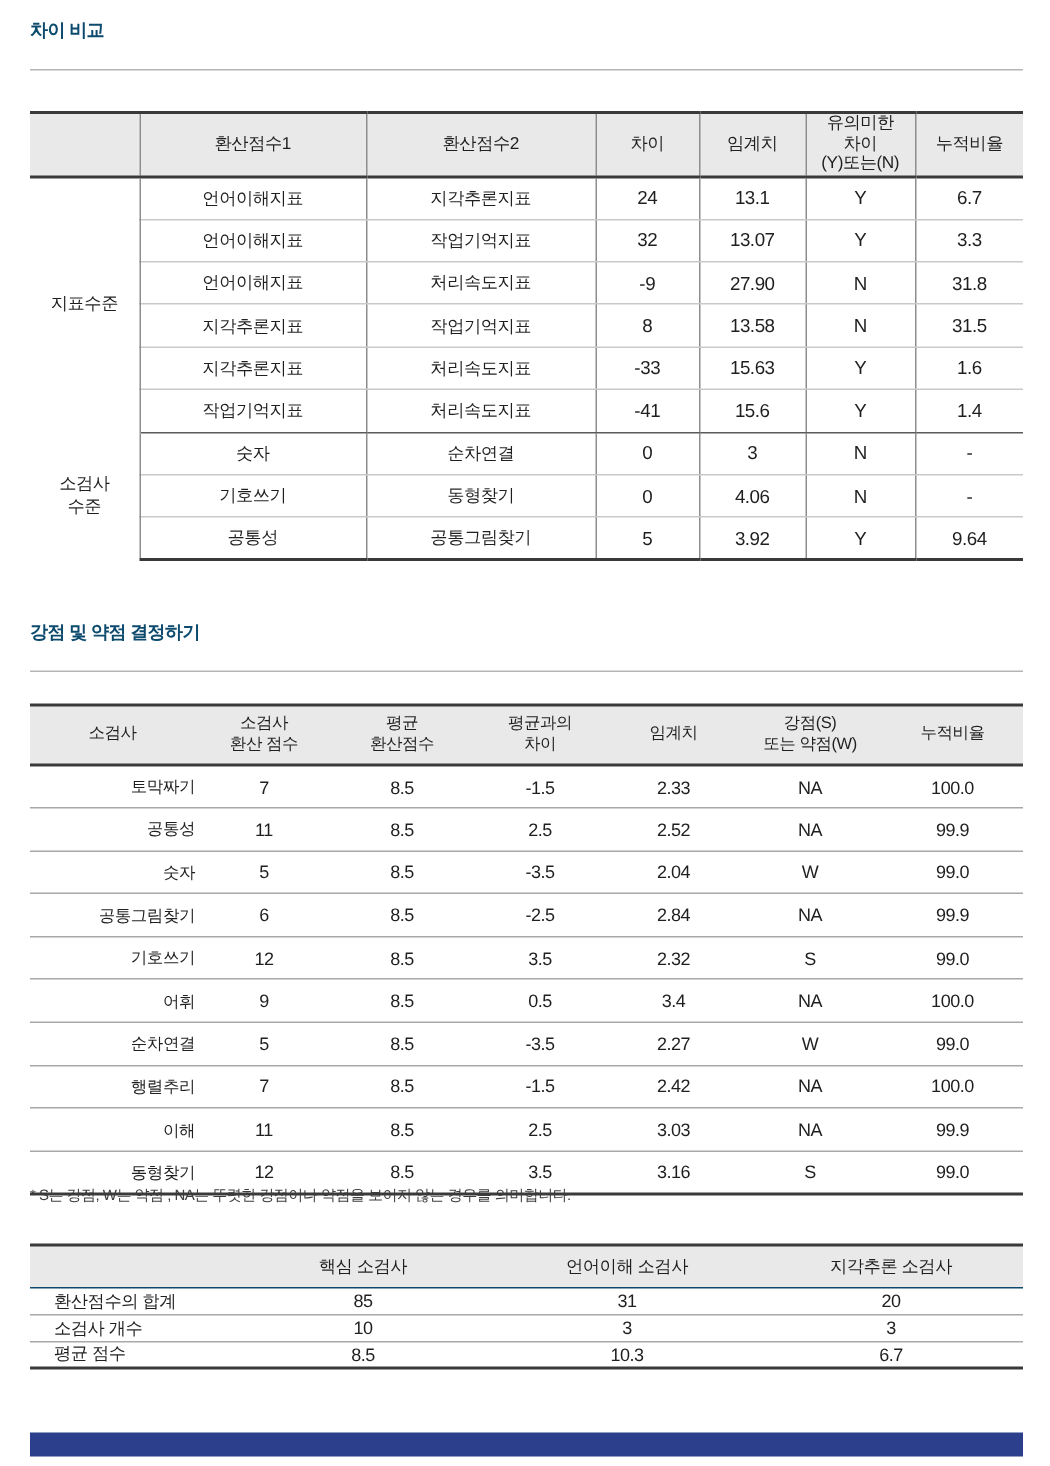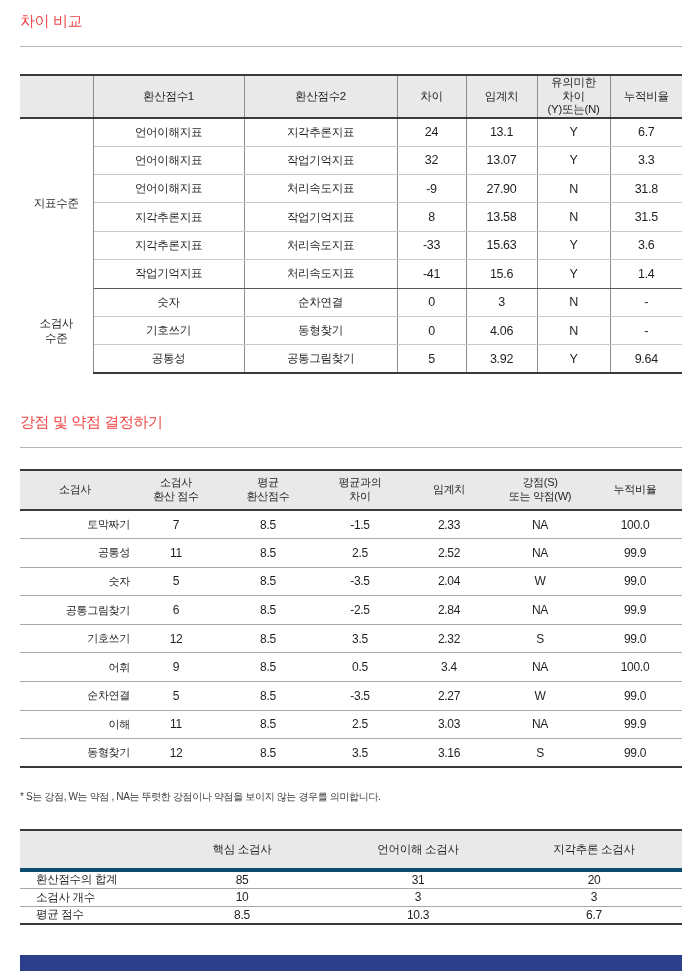--- a/index.html
+++ b/index.html
@@ -20,24 +20,24 @@
 
   .page {
     position: relative;
     width: 700px;
     height: 977px;
     padding: 0 20px;
   }
 
   
   .section-title {
-    font-size: 15px;
-    font-weight: normal;
+    font-size: 12px;
+    font-weight: bold;
     letter-spacing: -0.4px;
-    color: #ef4444;
+    color: #0c4a6e;
     margin: 0;
     padding: 0;
   }
   .section-rule {
     border: 0;
     border-top: 1px solid #b5b5b5;
     margin: 7px 0 0 0;
     height: 0;
   }
 
@@ -140,23 +140,23 @@
   }
 
   
   #table-sum {
     position: absolute;
     left: 20px;
     top: 829px;
   }
   #table-sum thead th {
     background: #e9e9e9;
-    height: 40px;
+    height: 28px;
     border-top: 2px solid #3a3a3a;
-    border-bottom: 4px solid #0c4a6e;
+    border-bottom: 1px solid #0c4a6e;
     font-size: 11.5px;
     color: #1f1f1f;
   }
   #table-sum tbody td {
     height: 18px;
     border-bottom: 1px solid #a8a8a8;
     font-size: 12px;
     color: #1f1f1f;
   }
   #table-sum tbody tr:last-child td { border-bottom: 2px solid #3a3a3a; }
@@ -241,21 +241,21 @@
         <td class="num">13.58</td>
         <td class="num">N</td>
         <td class="num">31.5</td>
       </tr>
       <tr>
         <td class="name">지각추론지표</td>
         <td class="name">처리속도지표</td>
         <td class="num">-33</td>
         <td class="num">15.63</td>
         <td class="num">Y</td>
-        <td class="num">3.6</td>
+        <td class="num">1.6</td>
       </tr>
       <tr class="group-end">
         <td class="name">작업기억지표</td>
         <td class="name">처리속도지표</td>
         <td class="num">-41</td>
         <td class="num">15.6</td>
         <td class="num">Y</td>
         <td class="num">1.4</td>
       </tr>
 
@@ -384,20 +384,29 @@
       <tr>
         <td class="label">순차연결</td>
         <td>5</td>
         <td>8.5</td>
         <td>-3.5</td>
         <td>2.27</td>
         <td>W</td>
         <td>99.0</td>
       </tr>
       <tr>
+        <td class="label">행렬추리</td>
+        <td>7</td>
+        <td>8.5</td>
+        <td>-1.5</td>
+        <td>2.42</td>
+        <td>NA</td>
+        <td>100.0</td>
+      </tr>
+      <tr>
         <td class="label">이해</td>
         <td>11</td>
         <td>8.5</td>
         <td>2.5</td>
         <td>3.03</td>
         <td>NA</td>
         <td>99.9</td>
       </tr>
       <tr>
         <td class="label">동형찾기</td>

